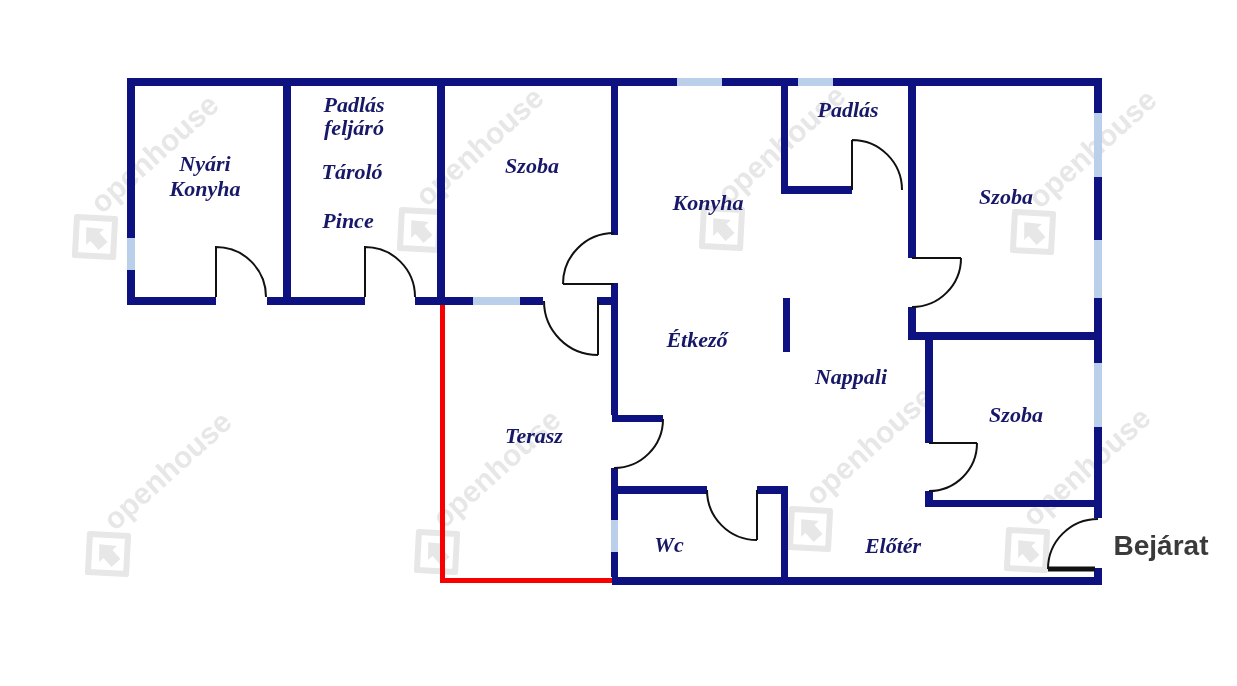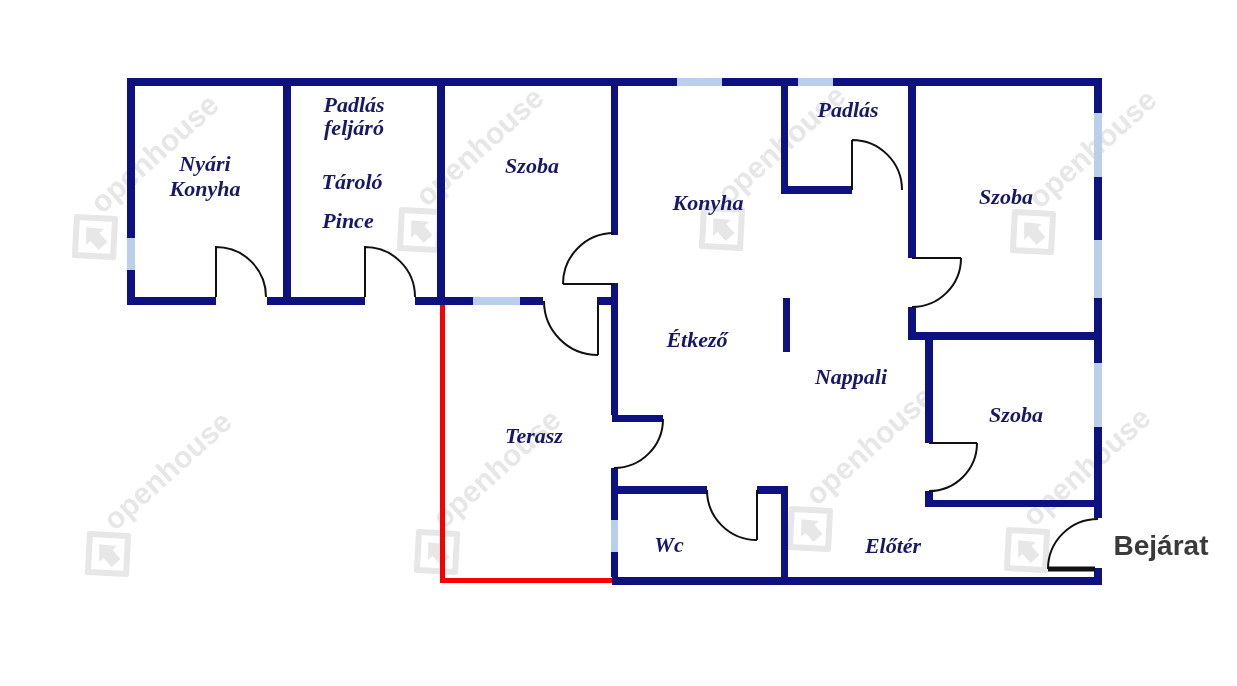--- a/index.html
+++ b/index.html
@@ -134,21 +134,21 @@
 
   <div class="labels">
     <div class="room-label" style="left:205px;top:176px;text-align:center;">
       <span>Nyári</span>
       <span>Konyha</span>
     </div>
     <div class="room-label" style="left:354px;top:116px;line-height:23px;">
       <span>Padlás</span>
       <span>feljáró</span>
     </div>
-    <div class="room-label" style="left:352px;top:181px;">Tároló</div>
+    <div class="room-label" style="left:352px;top:171px;">Tároló</div>
     <div class="room-label" style="left:348px;top:220px;font-family:Liberation Serif, serif;">Pince</div>
     <div class="room-label" style="left:532px;top:165px;">Szoba</div>
     <div class="room-label" style="left:708px;top:202px;">Konyha</div>
     <div class="room-label" style="left:848px;top:109px;">Padlás</div>
     <div class="room-label" style="left:1006px;top:196px;">Szoba</div>
     <div class="room-label" style="left:697px;top:339px;">Étkező</div>
     <div class="room-label" style="left:851px;top:376px;">Nappali</div>
     <div class="room-label" style="left:534px;top:435px;">Terasz</div>
     <div class="room-label" style="left:1016px;top:414px;">Szoba</div>
     <div class="room-label" style="left:669px;top:544px;">Wc</div>

